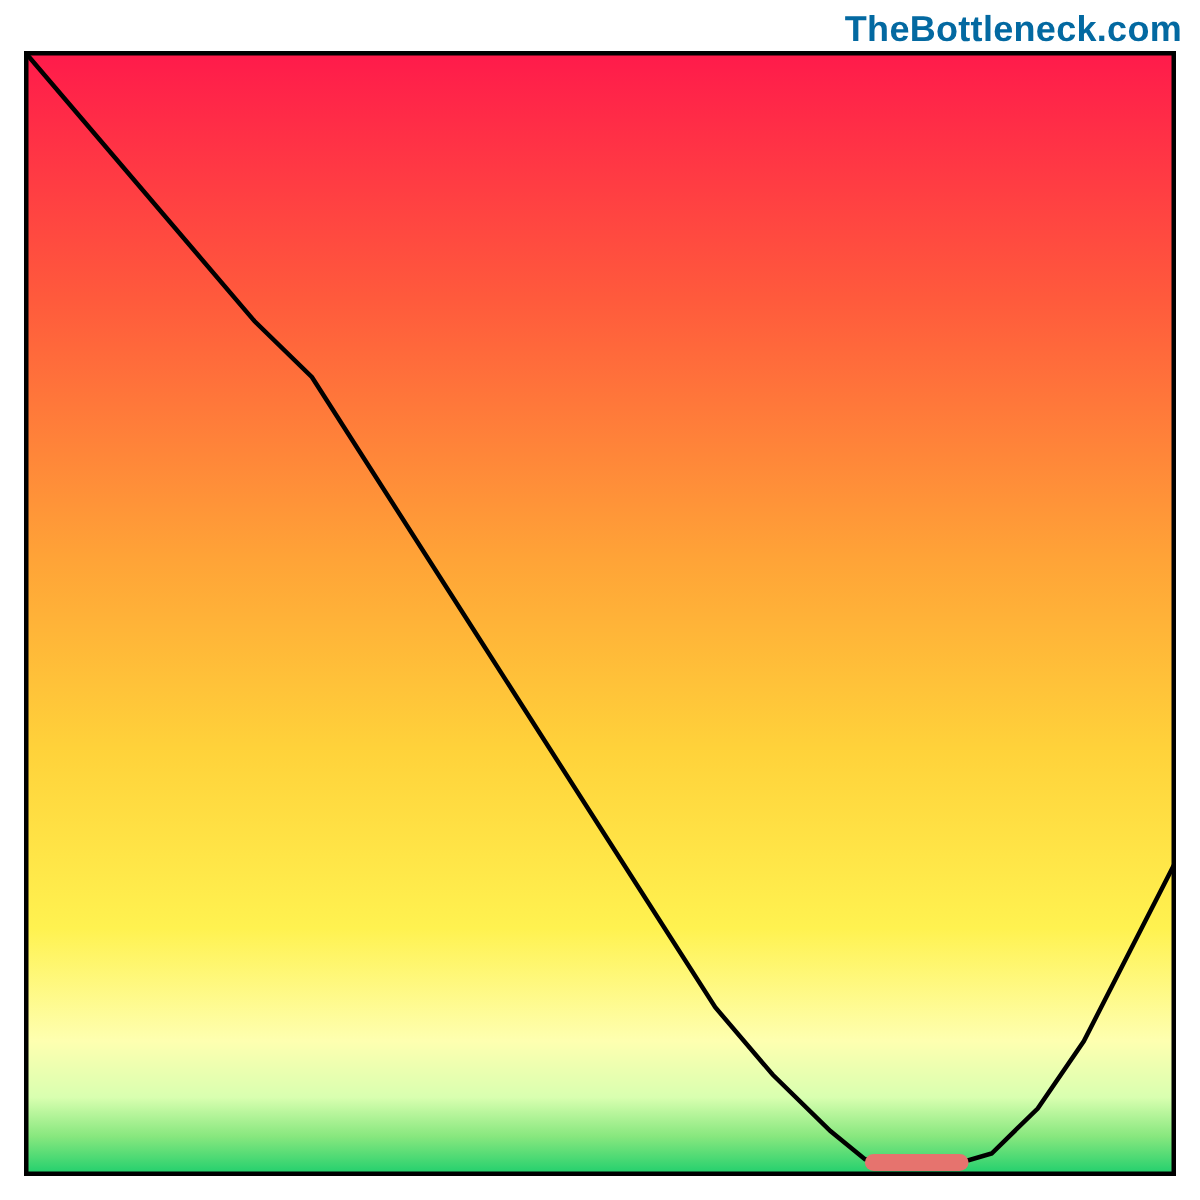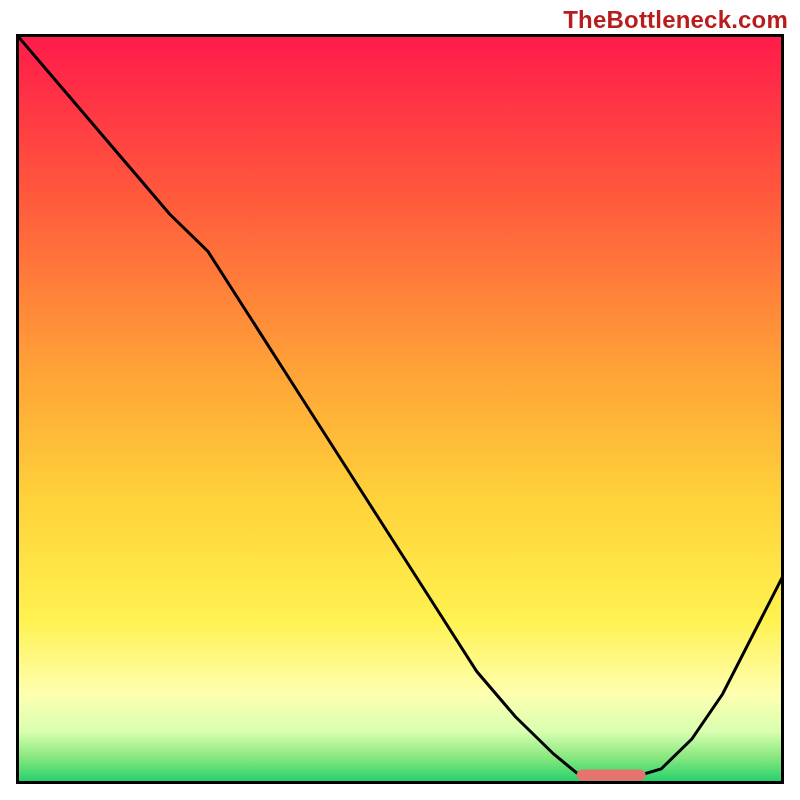--- a/index.html
+++ b/index.html
@@ -15,21 +15,21 @@
     position: relative;
     width: 800px;
     height: 800px;
   }
   .watermark {
     position: absolute;
     top: 6px;
     right: 12px;
     font-size: 24px;
     font-weight: bold;
-    color: #b91c1c;
+    color: #0369a1;
     letter-spacing: 0.2px;
     user-select: none;
   }
   .plot-wrap {
     position: absolute;
     left: 16px;
     top: 34px;
     width: 768px;
     height: 750px;
     background: #fff;

